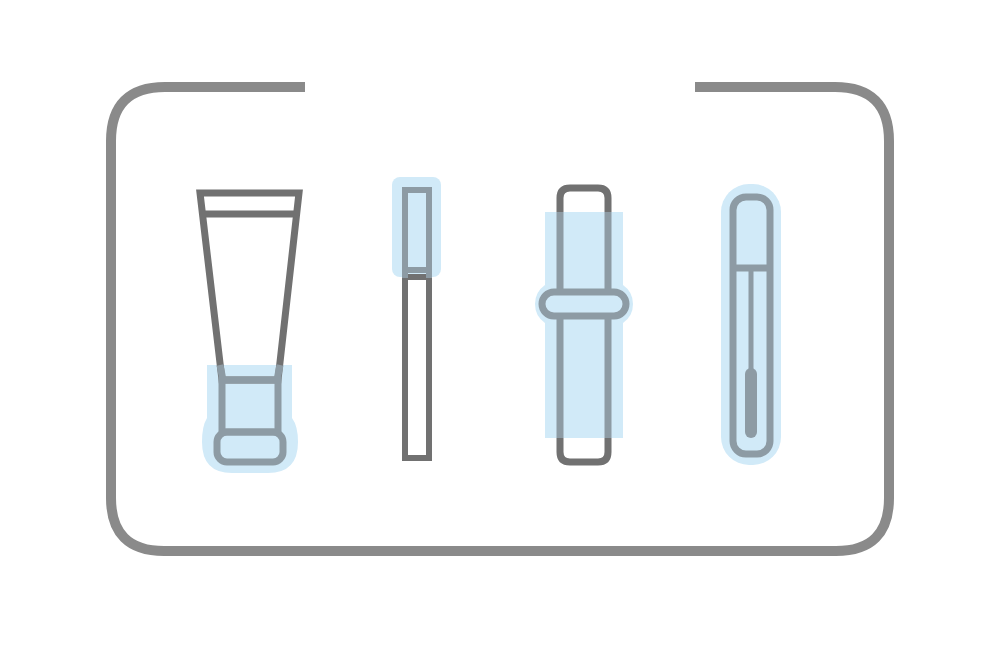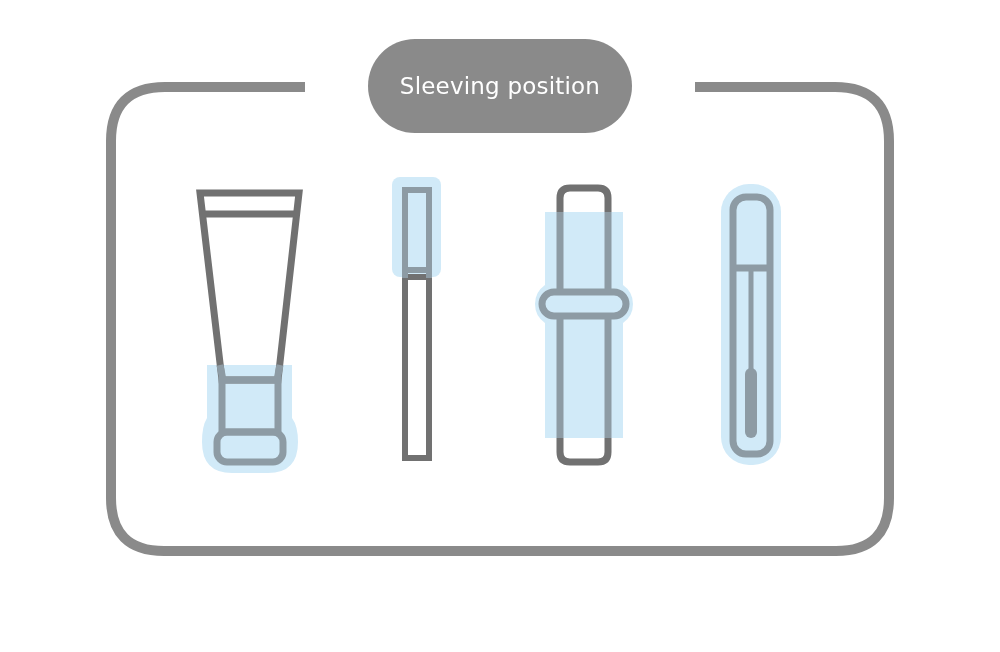--- a/index.html
+++ b/index.html
@@ -64,16 +64,13 @@
 
     <g>
       <rect x="721" y="184" width="60" height="281" rx="28" fill="#d1eaf8"></rect>
       <rect x="733" y="197" width="37" height="257" rx="13" fill="none" stroke="#8d9ba4" stroke-width="7"></rect>
       <line x1="733" y1="268" x2="770" y2="268" stroke="#8d9ba4" stroke-width="7"></line>
       <line x1="751" y1="268" x2="751" y2="372" stroke="#8d9ba4" stroke-width="5"></line>
       <rect x="745" y="368" width="12" height="70" rx="6" fill="#8d9ba4"></rect>
     </g>
   </svg>
 
-  <div class="title-pill">
-    <span>Sleeving position</span>
-  </div>
 </div>
 
 </body></html>

